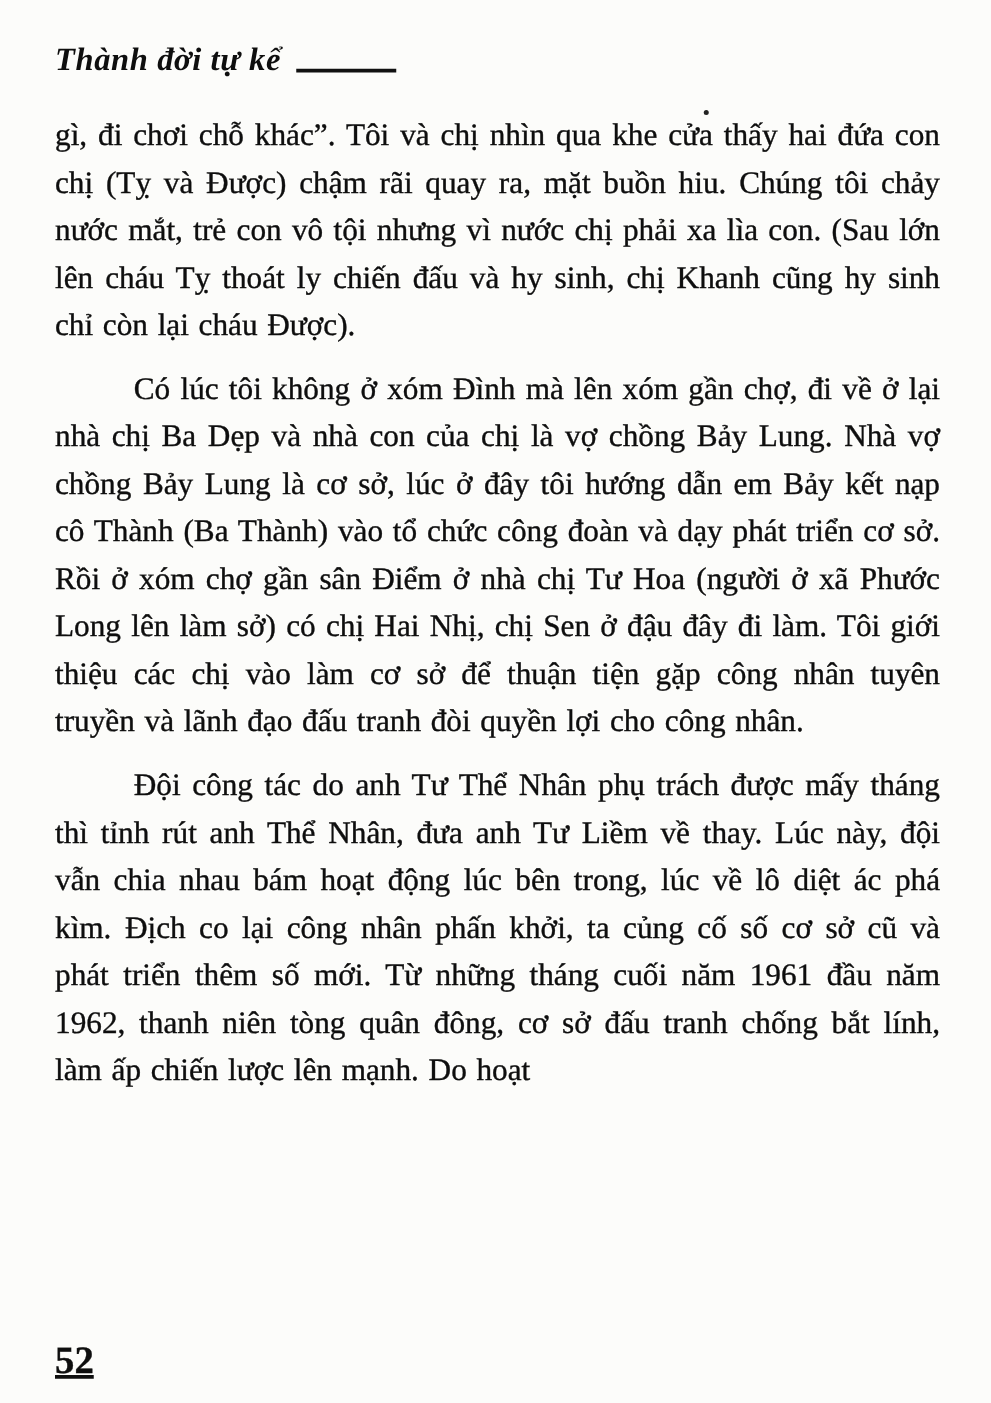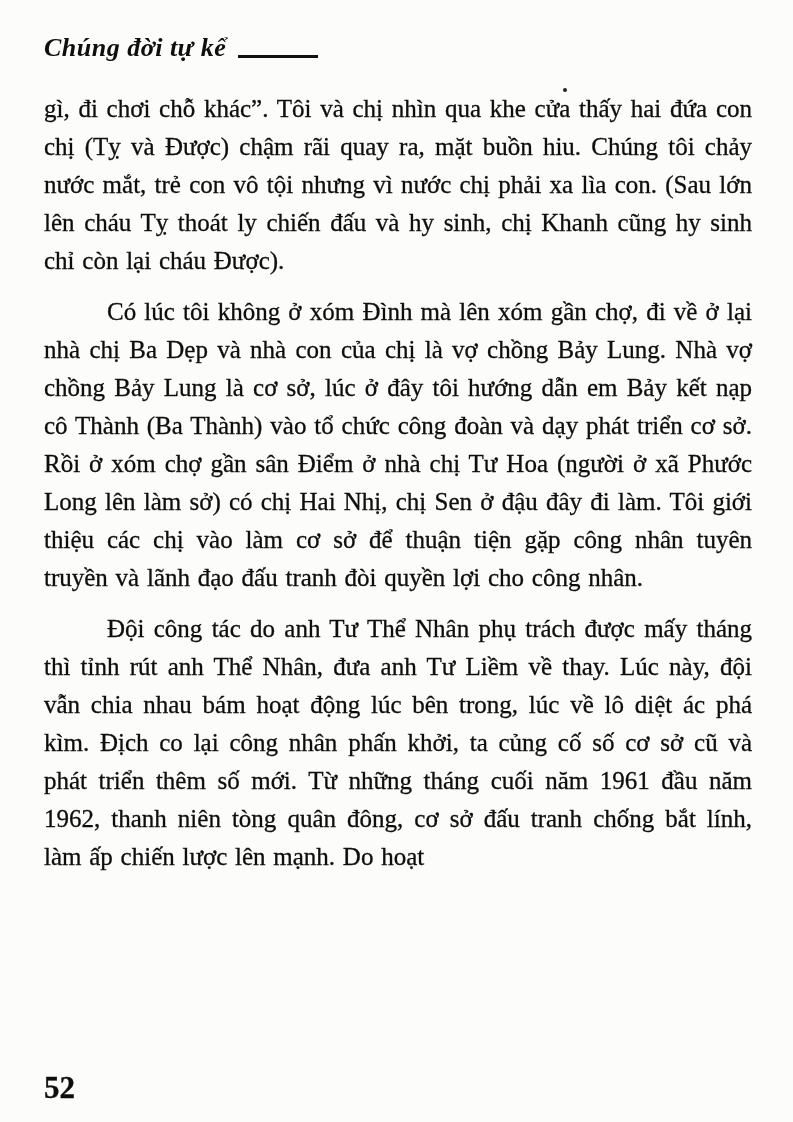--- a/index.html
+++ b/index.html
@@ -58,39 +58,40 @@
   }
   .body-text p.indent {
     text-indent: 63px;
   }
   .page-number {
     position: absolute;
     top: 1070px;
     left: 44px;
     font-size: 31px;
     font-weight: bold;
+    text-decoration: underline;
     -webkit-text-stroke: 0.3px #0e0e0e;
   }
   .scan-speck {
     position: absolute;
     top: 88px;
     left: 563px;
     width: 4px;
     height: 4px;
     background: #222;
     border-radius: 50%;
   }
 </style>
 </head>
 <body>
 
 <div class="page">
 
   <div class="running-head">
-    <span class="running-title">Chúng đời tự kể</span>
+    <span class="running-title">Thành đời tự kể</span>
     <span class="title-rule"></span>
   </div>
 
   <div class="scan-speck"></div>
 
   <div class="body-text">
     <p>gì, đi chơi chỗ khác”. Tôi và chị nhìn qua khe cửa thấy hai đứa con chị (Tỵ và Được) chậm rãi quay ra, mặt buồn hiu. Chúng tôi chảy nước mắt, trẻ con vô tội nhưng vì nước chị phải xa lìa con. (Sau lớn lên cháu Tỵ thoát ly chiến đấu và hy sinh, chị Khanh cũng hy sinh chỉ còn lại cháu Được).</p>
     <p class="indent">Có lúc tôi không ở xóm Đình mà lên xóm gần chợ, đi về ở lại nhà chị Ba Dẹp và nhà con của chị là vợ chồng Bảy Lung. Nhà vợ chồng Bảy Lung là cơ sở, lúc ở đây tôi hướng dẫn em Bảy kết nạp cô Thành (Ba Thành) vào tổ chức công đoàn và dạy phát triển cơ sở. Rồi ở xóm chợ gần sân Điểm ở nhà chị Tư Hoa (người ở xã Phước Long lên làm sở) có chị Hai Nhị, chị Sen ở đậu đây đi làm. Tôi giới thiệu các chị vào làm cơ sở để thuận tiện gặp công nhân tuyên truyền và lãnh đạo đấu tranh đòi quyền lợi cho công nhân.</p>
     <p class="indent">Đội công tác do anh Tư Thể Nhân phụ trách được mấy tháng thì tỉnh rút anh Thể Nhân, đưa anh Tư Liềm về thay. Lúc này, đội vẫn chia nhau bám hoạt động lúc bên trong, lúc về lô diệt ác phá kìm. Địch co lại công nhân phấn khởi, ta củng cố số cơ sở cũ và phát triển thêm số mới. Từ những tháng cuối năm 1961 đầu năm 1962, thanh niên tòng quân đông, cơ sở đấu tranh chống bắt lính, làm ấp chiến lược lên mạnh. Do hoạt</p>
   </div>

